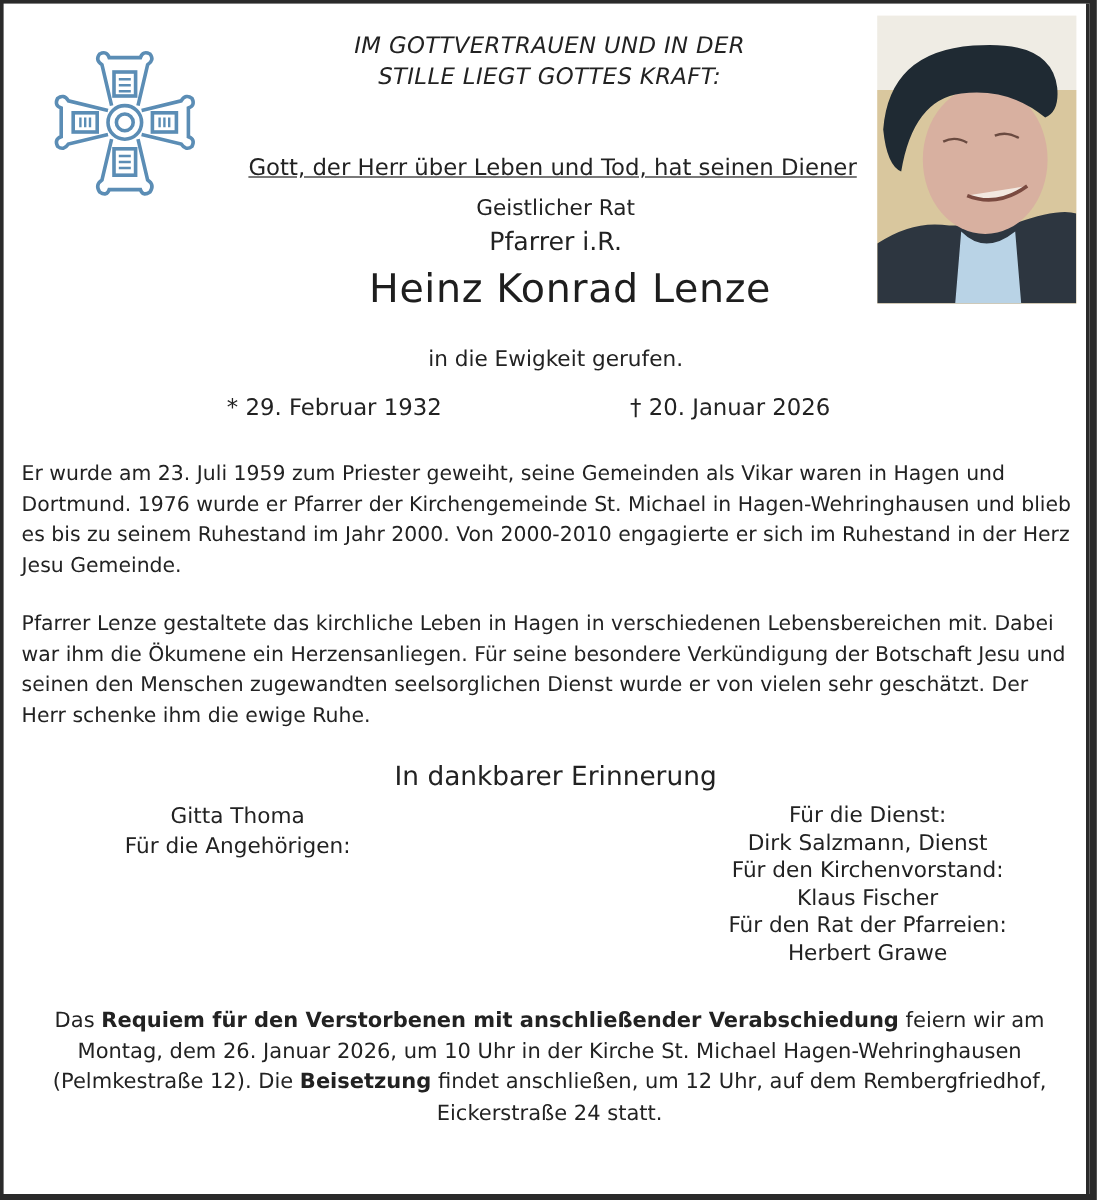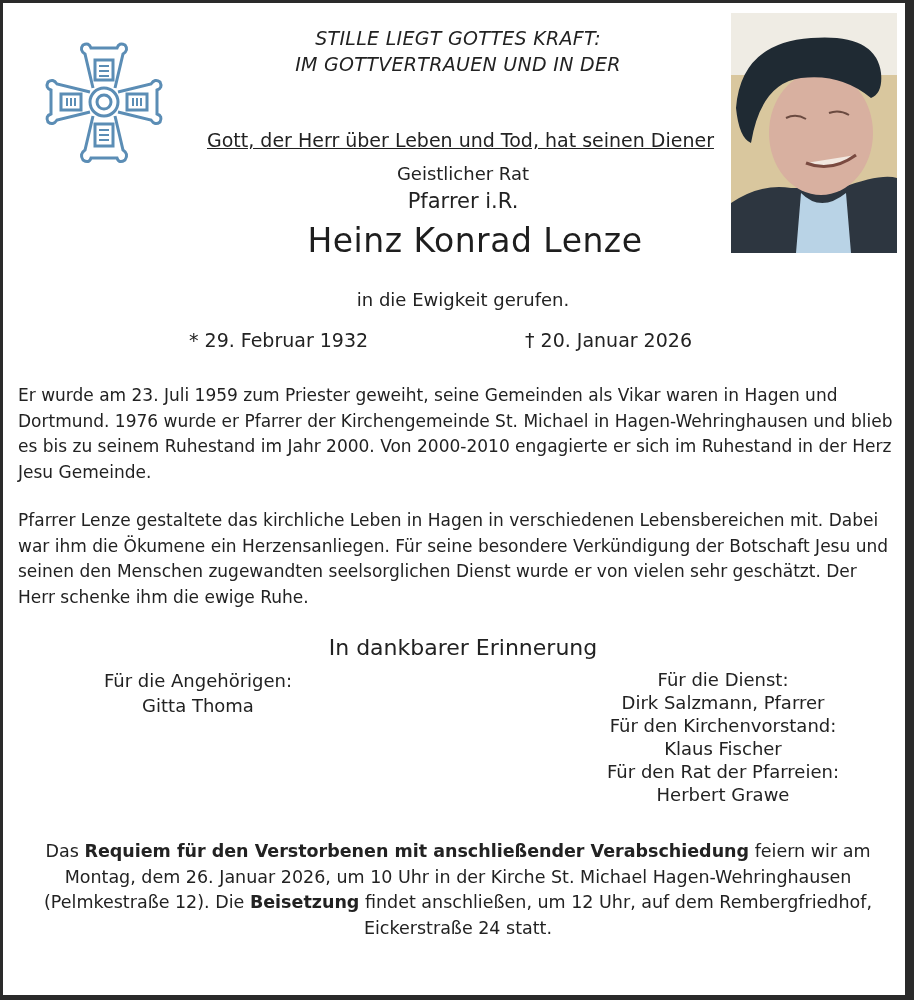--- a/index.html
+++ b/index.html
@@ -72,22 +72,22 @@
           <line x1="28" y1="58" x2="28" y2="66"></line>
           <line x1="32" y1="58" x2="32" y2="66"></line>
         <line x1="90" y1="58" x2="90" y2="66"></line>
           <line x1="94" y1="58" x2="94" y2="66"></line>
           <line x1="98" y1="58" x2="98" y2="66"></line>
       </g>
     </svg>
   </div>
 
   <div class="abs motto center">
+    <div>IM GOTTVERTRAUEN UND IN DER</div>
     <div>STILLE LIEGT GOTTES KRAFT:</div>
-    <div>IM GOTTVERTRAUEN UND IN DER</div>
   </div>
 
   <div class="abs photo" title="Portrait of Heinz Konrad Lenze wearing a beret">
     <svg width="166" height="240" viewBox="0 0 166 240">
       <path d="M0 240 L0 190 Q30 170 60 175 L110 175 Q150 160 166 165 L166 240 Z" fill="#2d3640"></path>
       <path d="M70 180 Q90 200 115 180 L120 240 L65 240 Z" fill="#b9d3e6"></path>
       <ellipse cx="90" cy="120" rx="52" ry="62" fill="#d8b0a0"></ellipse>
       <path d="M5 95 Q10 30 80 25 Q145 20 150 60 Q152 80 140 85 Q110 60 70 65 Q30 70 20 130 Q8 125 5 95 Z" fill="#1f2a33"></path>
       <path d="M55 105 Q65 100 75 106" stroke="#6a4a40" stroke-width="2" fill="none"></path>
       <path d="M98 100 Q108 96 118 102" stroke="#6a4a40" stroke-width="2" fill="none"></path>
@@ -103,27 +103,27 @@
 
   <div class="abs birth">* 29. Februar 1932</div>
   <div class="abs death">† 20. Januar 2026</div>
 
   <div class="abs bio bio1">Er wurde am 23. Juli 1959 zum Priester geweiht, seine Gemeinden als Vikar waren in Hagen und Dortmund. 1976 wurde er Pfarrer der Kirchengemeinde St. Michael in Hagen-Wehringhausen und blieb es bis zu seinem Ruhestand im Jahr 2000. Von 2000-2010 engagierte er sich im Ruhestand in der Herz Jesu Gemeinde.</div>
   <div class="abs bio bio2">Pfarrer Lenze gestaltete das kirchliche Leben in Hagen in verschiedenen Lebensbereichen mit. Dabei war ihm die Ökumene ein Herzensanliegen. Für seine besondere Verkündigung der Botschaft Jesu und seinen den Menschen zugewandten seelsorglichen Dienst wurde er von vielen sehr geschätzt. Der Herr schenke ihm die ewige Ruhe.</div>
 
   <div class="abs thanks center">In dankbarer Erinnerung</div>
 
   <div class="abs fam center">
+    <div>Gitta Thoma</div>
     <div>Für die Angehörigen:</div>
-    <div>Gitta Thoma</div>
   </div>
 
   <div class="abs parish center">
     <div>Für die Dienst:</div>
-    <div>Dirk Salzmann, Pfarrer</div>
+    <div>Dirk Salzmann, Dienst</div>
     <div>Für den Kirchenvorstand:</div>
     <div>Klaus Fischer</div>
     <div>Für den Rat der Pfarreien:</div>
     <div>Herbert Grawe</div>
   </div>
 
   <div class="abs funeral center"><span>Das </span><b>Requiem für den Verstorbenen mit anschließender Verabschiedung</b><span> feiern wir am Montag, dem 26. Januar 2026, um 10 Uhr in der Kirche St. Michael Hagen-Wehringhausen (Pelmkestraße 12). Die </span><b>Beisetzung</b><span> findet anschließen, um 12 Uhr, auf dem Rembergfriedhof, Eickerstraße 24 statt.</span></div>
 
 </div>
 

